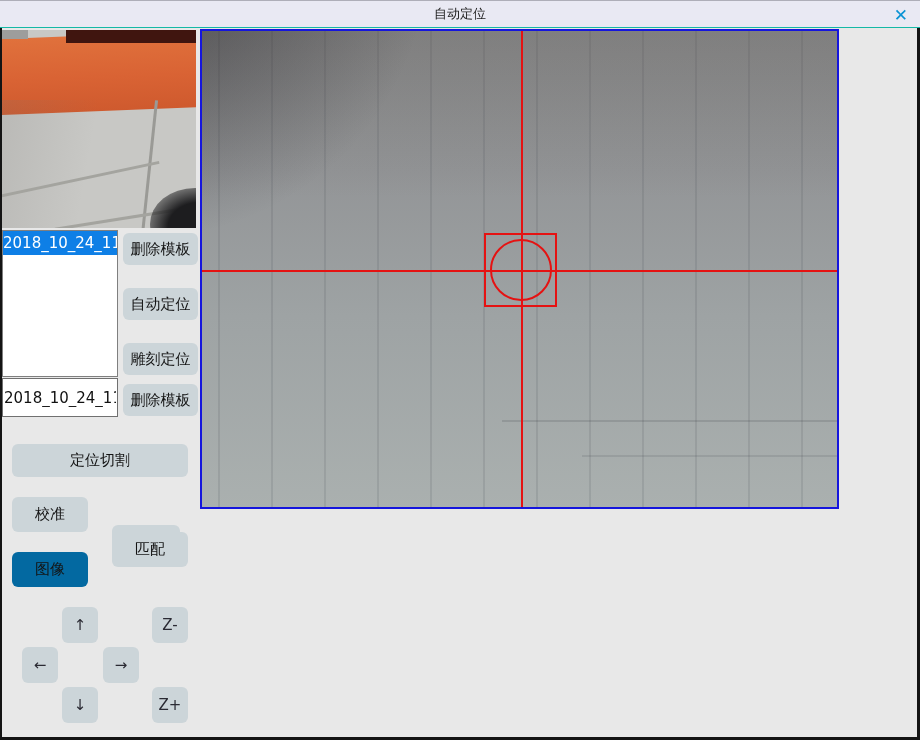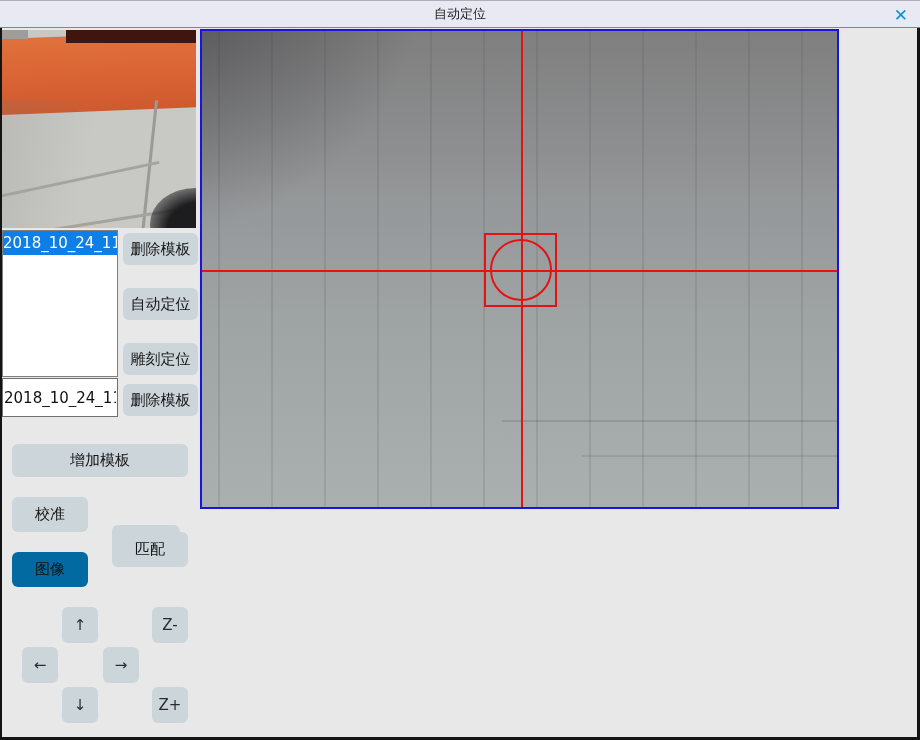--- a/index.html
+++ b/index.html
@@ -139,21 +139,21 @@
     <div class="tpl-item selected">2018_10_24_11</div>
   </div>
 
   <input class="tpl-input" type="text" value="2018_10_24_11" style="">
 
   <button class="btn tpl-btn" style="top:233px;">删除模板</button>
   <button class="btn tpl-btn" style="top:288px;">自动定位</button>
   <button class="btn tpl-btn" style="top:343px;">雕刻定位</button>
   <button class="btn tpl-btn" style="top:384px;">删除模板</button>
 
-  <button class="btn" style="left:12px; top:444px; width:176px; height:33px;">增加模板</button>
+  <button class="btn" style="left:12px; top:444px; width:176px; height:33px;">定位切割</button>
   <button class="btn" style="left:12px; top:497px; width:76px; height:35px;">校准</button>
   <button class="btn" style="left:112px; top:525px; width:68px; height:35px;">设置</button>
   <button class="btn red" style="left:12px; top:552px; width:76px; height:35px;">图像</button>
   <button class="btn" style="left:112px; top:532px; width:76px; height:35px;">匹配</button>
 
   <button class="btn jog-btn" style="left:62px; top:607px;">
       <span>↑</span>
     </button>
   <button class="btn jog-btn" style="left:152px; top:607px;">Z-</button>
   <button class="btn jog-btn" style="left:22px; top:647px;">

